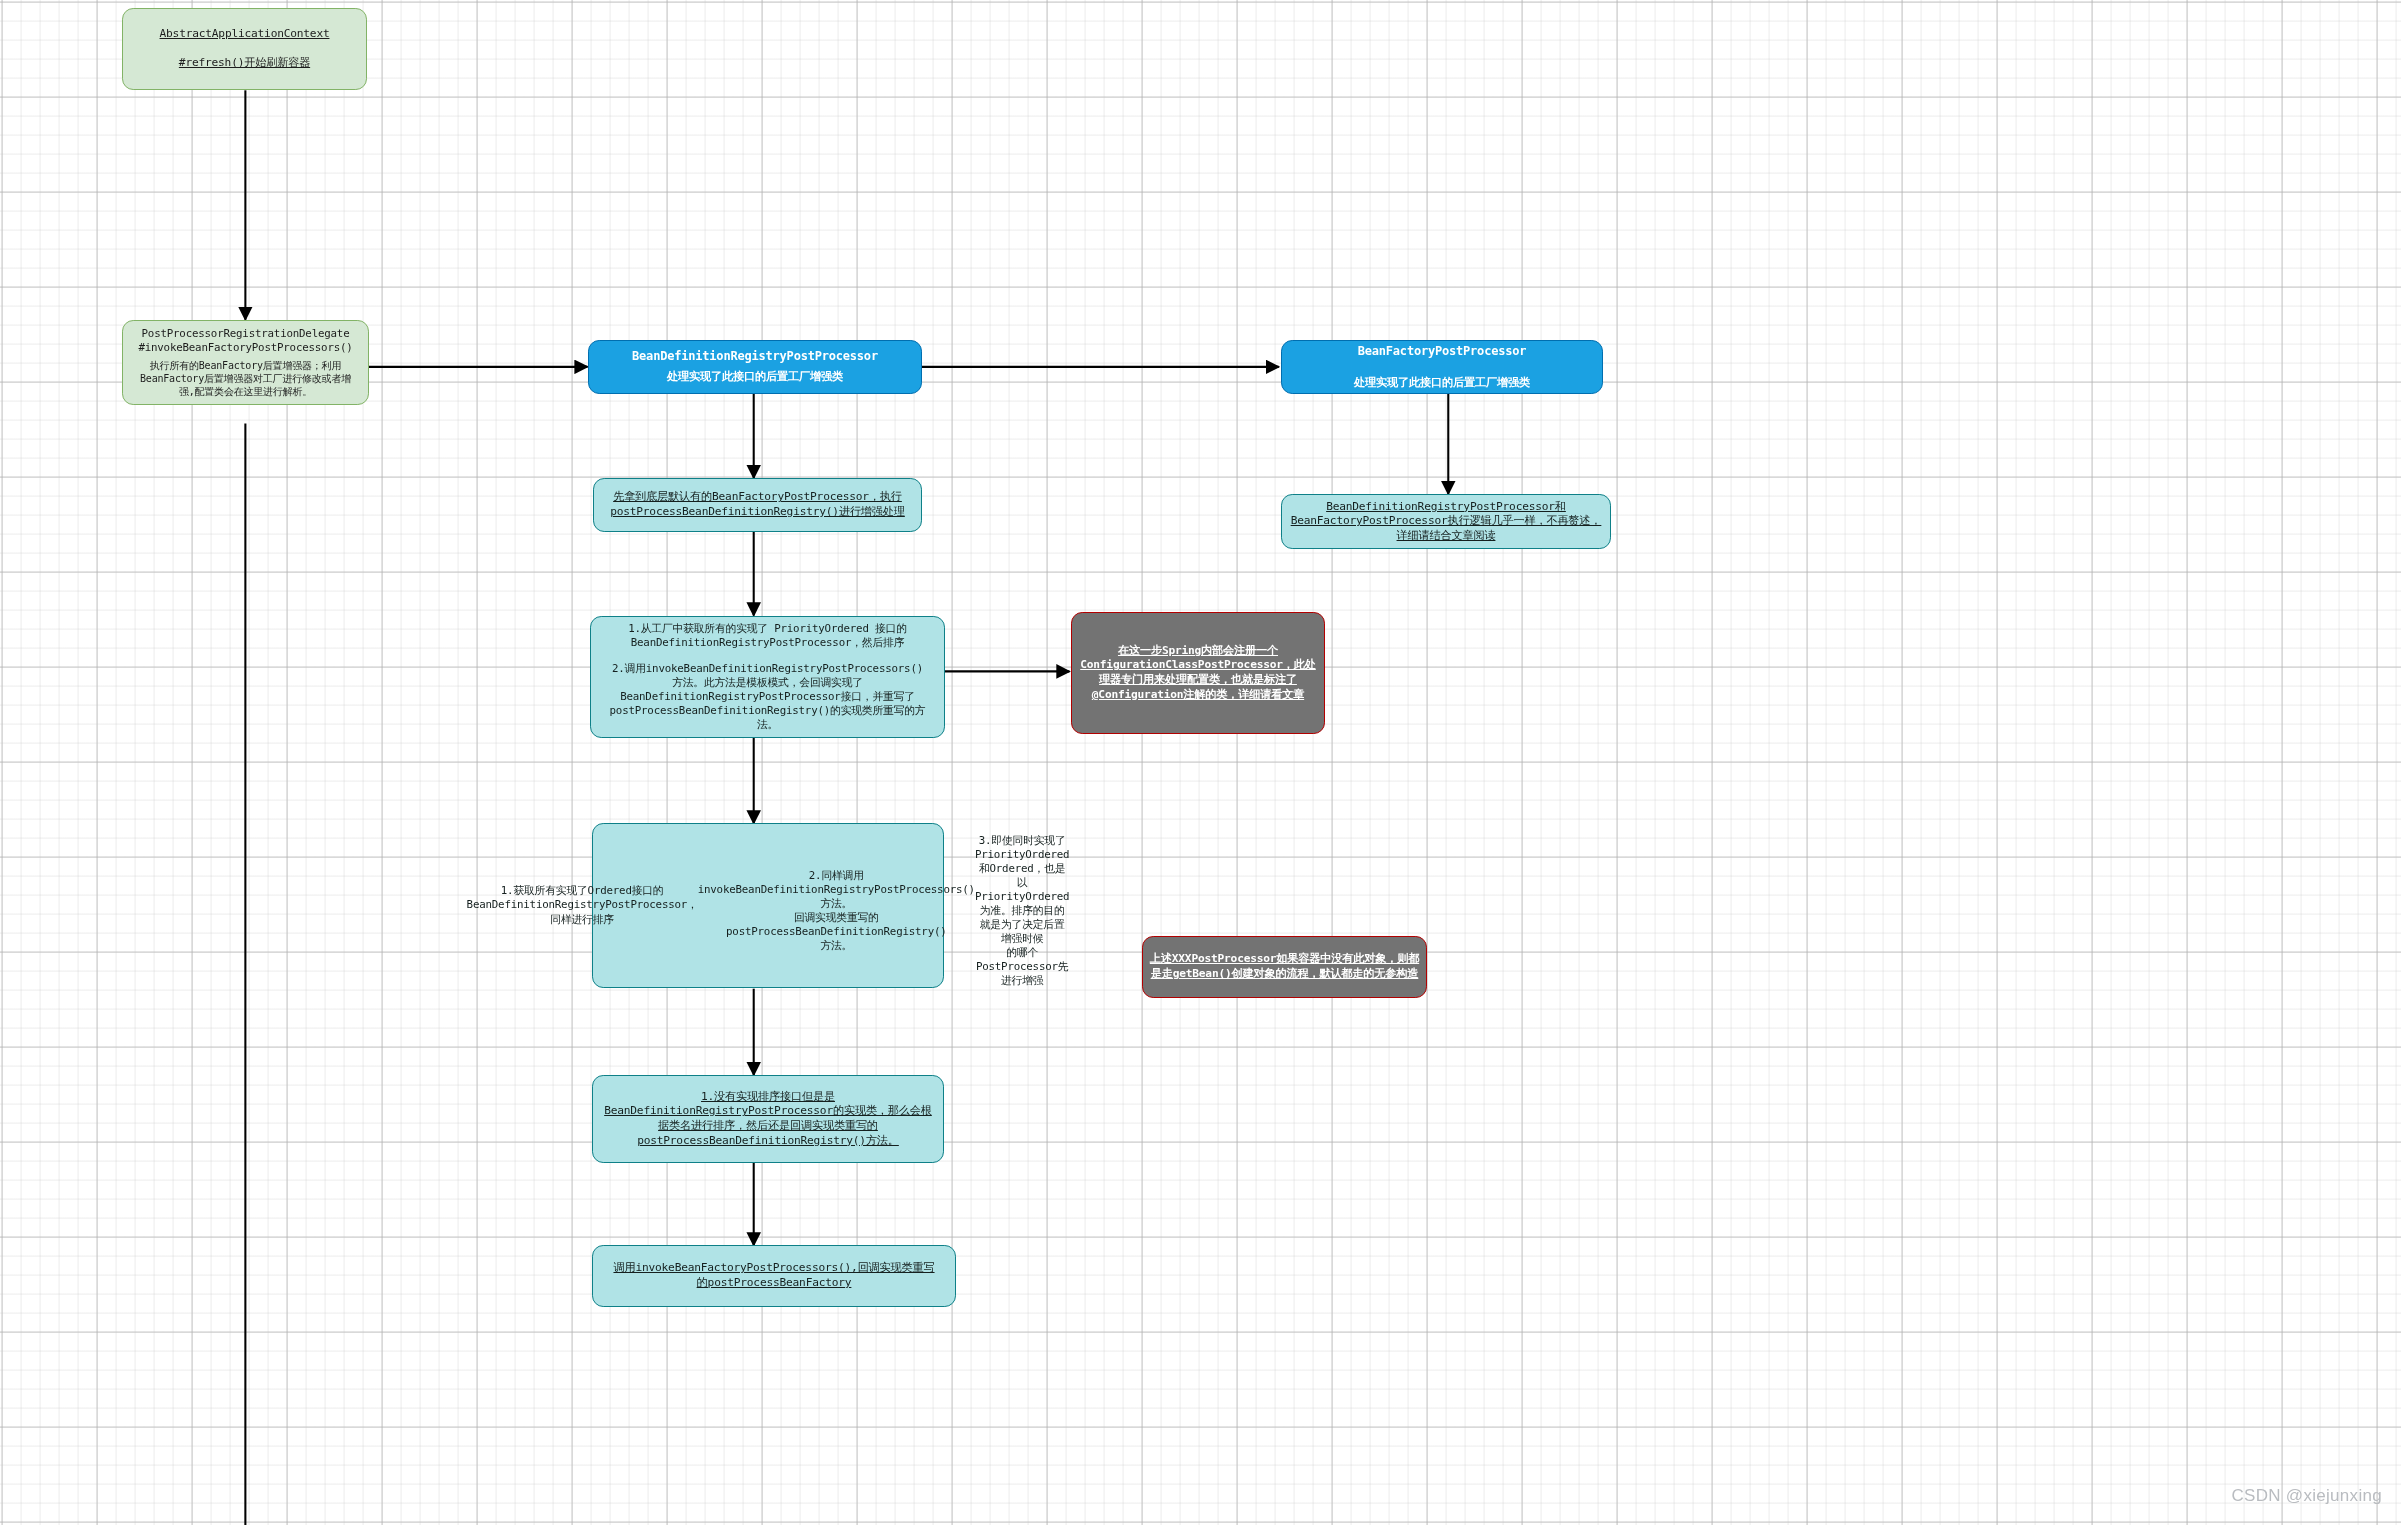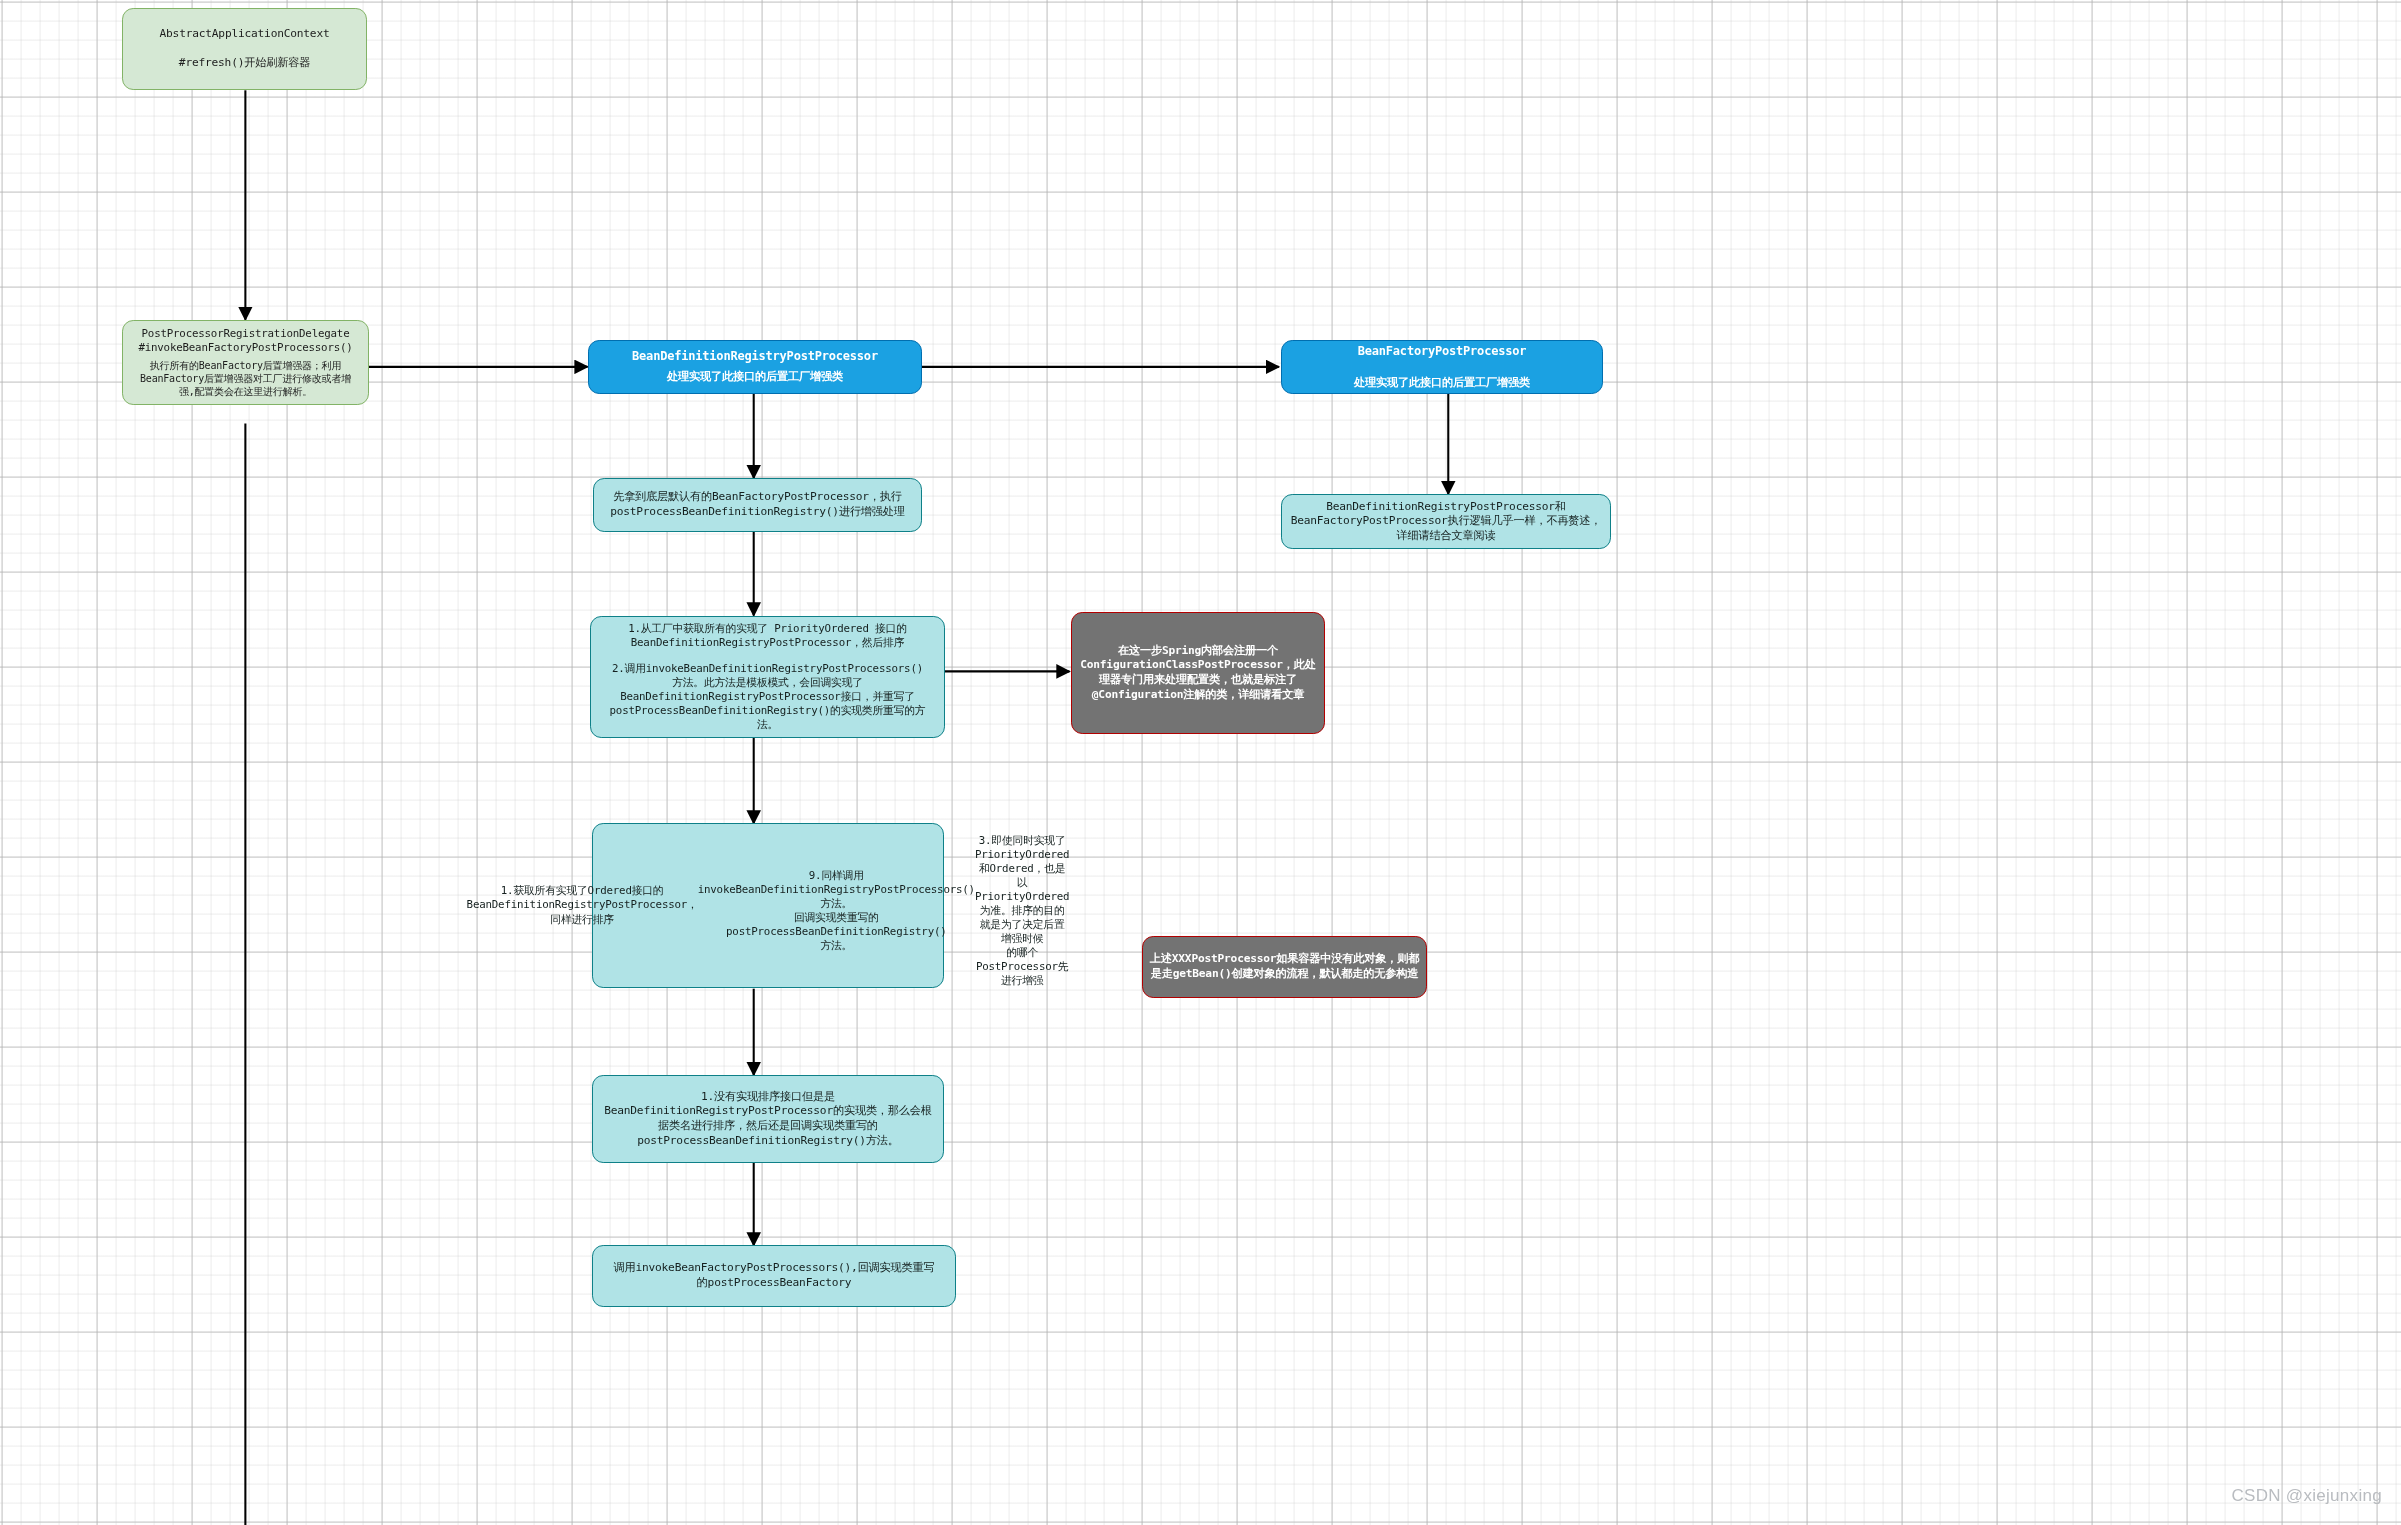--- a/index.html
+++ b/index.html
@@ -66,21 +66,21 @@
     background: #b0e3e6;
     border-color: #0e8088;
     color: #15201f;
   }
   .red {
     background: #737373;
     border-color: #b20000;
     color: #ffffff;
     font-weight: bold;
   }
-  .t2 { font-size: 11.2px; }
+  .t2 { font-size: 11.2px; text-decoration: underline; }
   .title-line { display:block; }
   #watermark {
     position: absolute;
     right: 19px;
     bottom: 19px;
     font-family: "Liberation Sans", sans-serif;
     font-size: 17px;
     color: #b9bcc0;
     letter-spacing: 0.3px;
     white-space: nowrap;
@@ -170,21 +170,21 @@
 <div class="node red t2" style="left:1071px; top:612px; width:254px; height:122px;">
   <div class="inner">在这一步Spring内部会注册一个
 ConfigurationClassPostProcessor，此处
 理器专门用来处理配置类，也就是标注了
 @Configuration注解的类，详细请看文章</div>
 </div>
 
 <div class="node cyan" style="left:592px; top:823px; width:352px; height:165px; flex-direction:row; justify-content:center;">
   <div class="inner" style="font-size:10.8px;">1.获取所有实现了Ordered接口的
 BeanDefinitionRegistryPostProcessor，同样进行排序</div>
-  <div class="inner" style="font-size:10.8px; margin-top:11.2px;">9.同样调用
+  <div class="inner" style="font-size:10.8px; margin-top:11.2px;">2.同样调用
 invokeBeanDefinitionRegistryPostProcessors()方法。
 回调实现类重写的postProcessBeanDefinitionRegistry()
 方法。</div>
   <div class="inner" style="font-size:10.8px; margin-top:11.2px;">3.即使同时实现了 PriorityOrdered 和Ordered，也是以
 PriorityOrdered为准。排序的目的就是为了决定后置增强时候
 的哪个PostProcessor先进行增强</div>
 </div>
 
 <div class="node red t2" style="left:1142px; top:936px; width:285px; height:62px;">
   <div class="inner">上述XXXPostProcessor如果容器中没有此对象，则都

